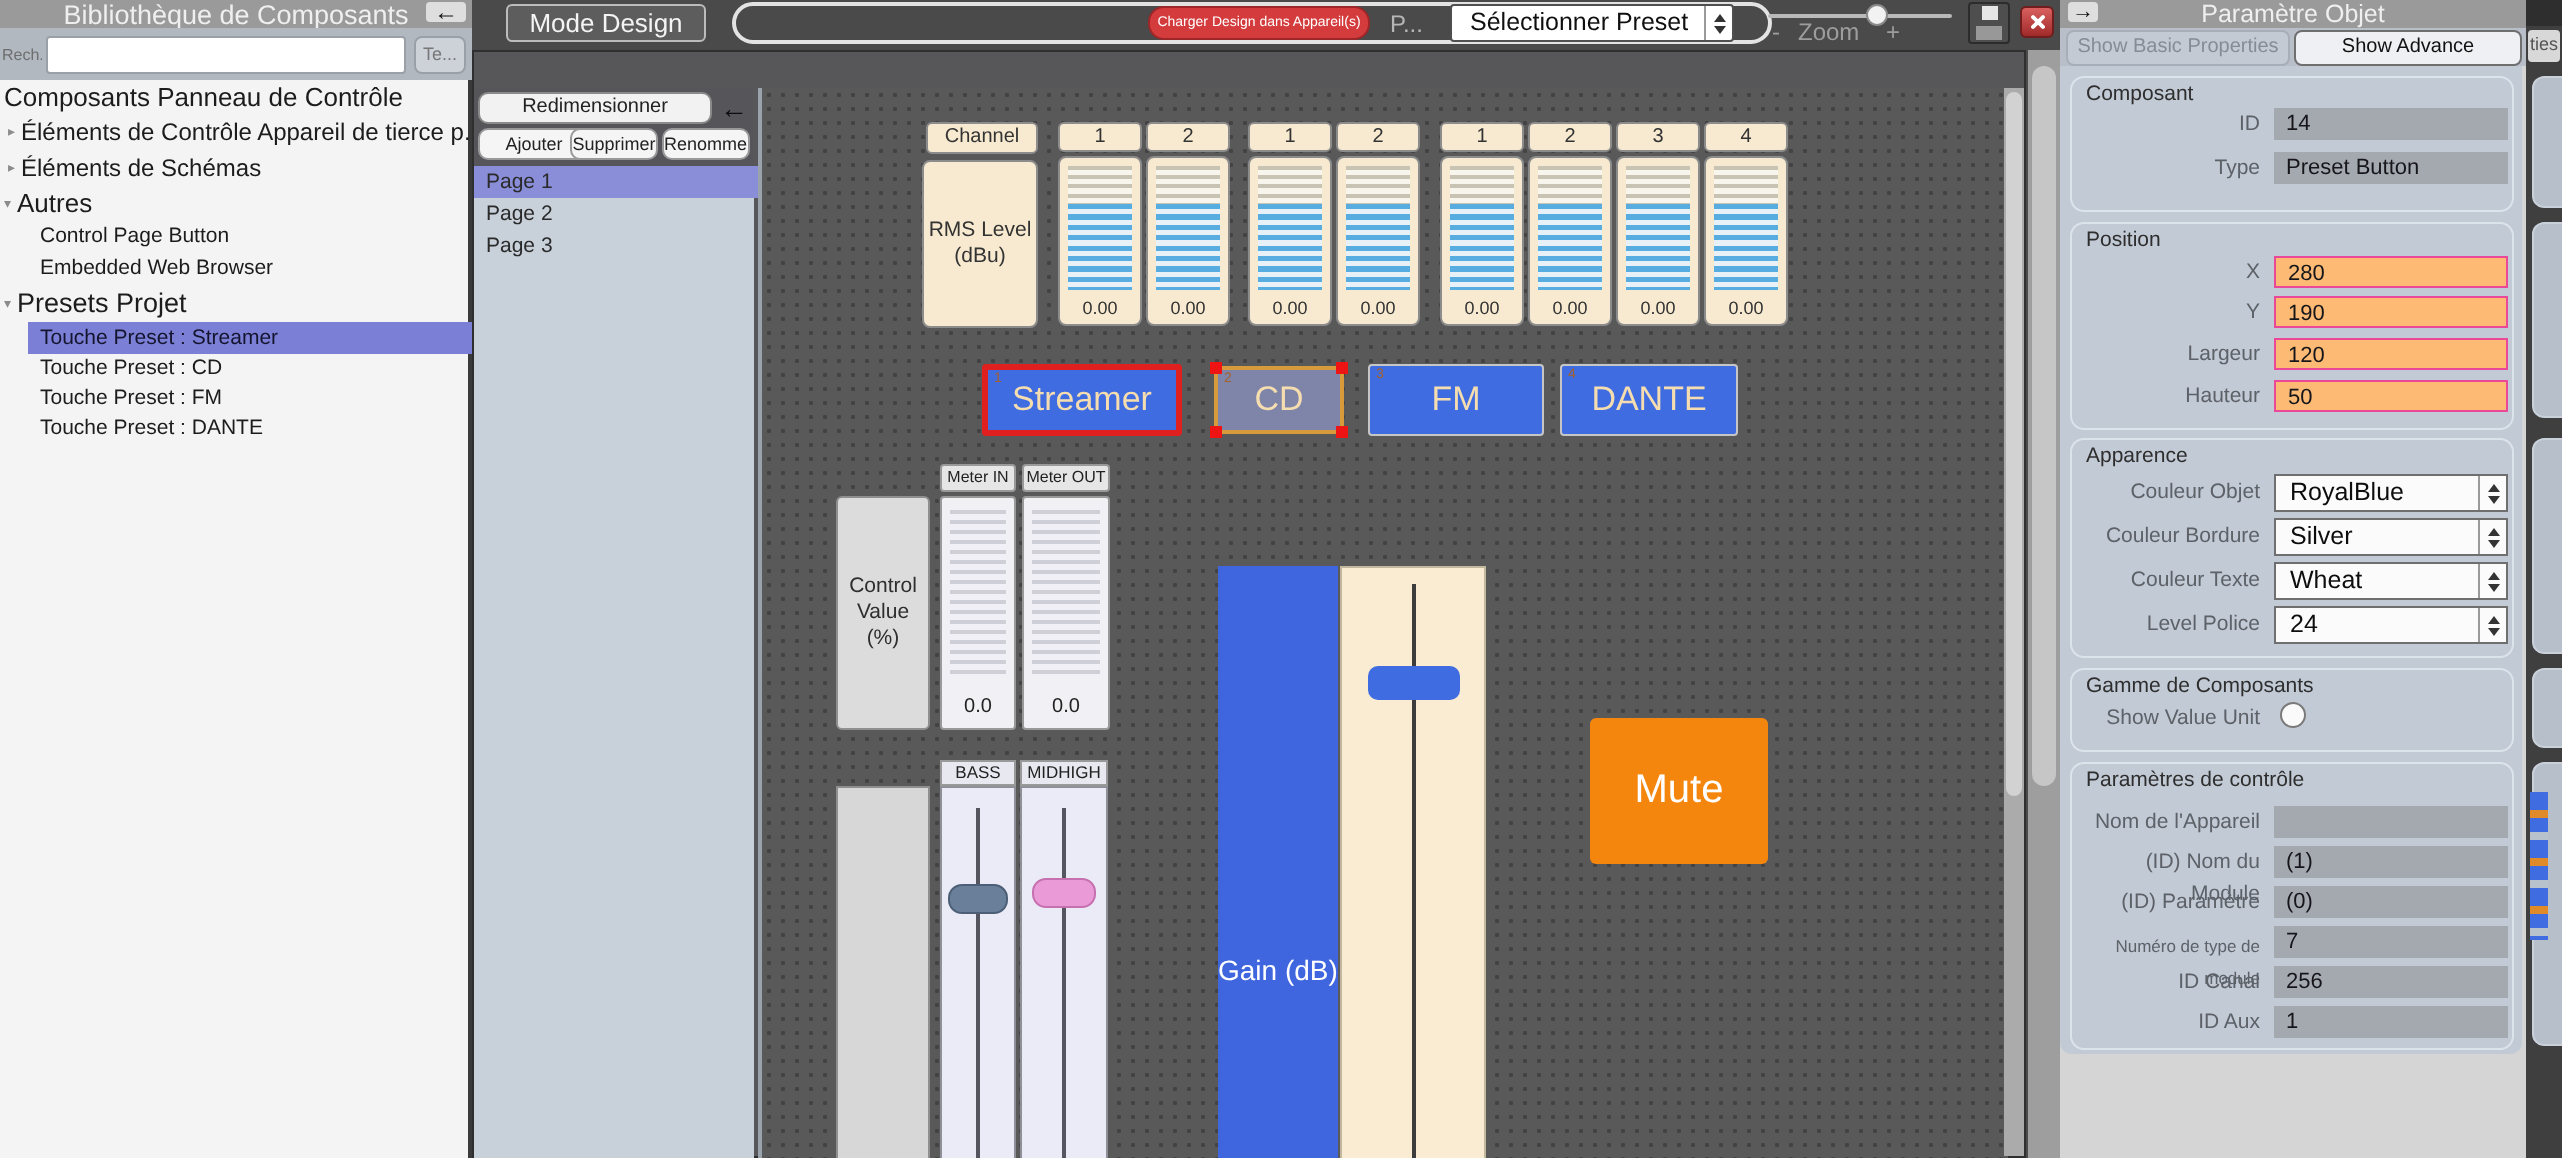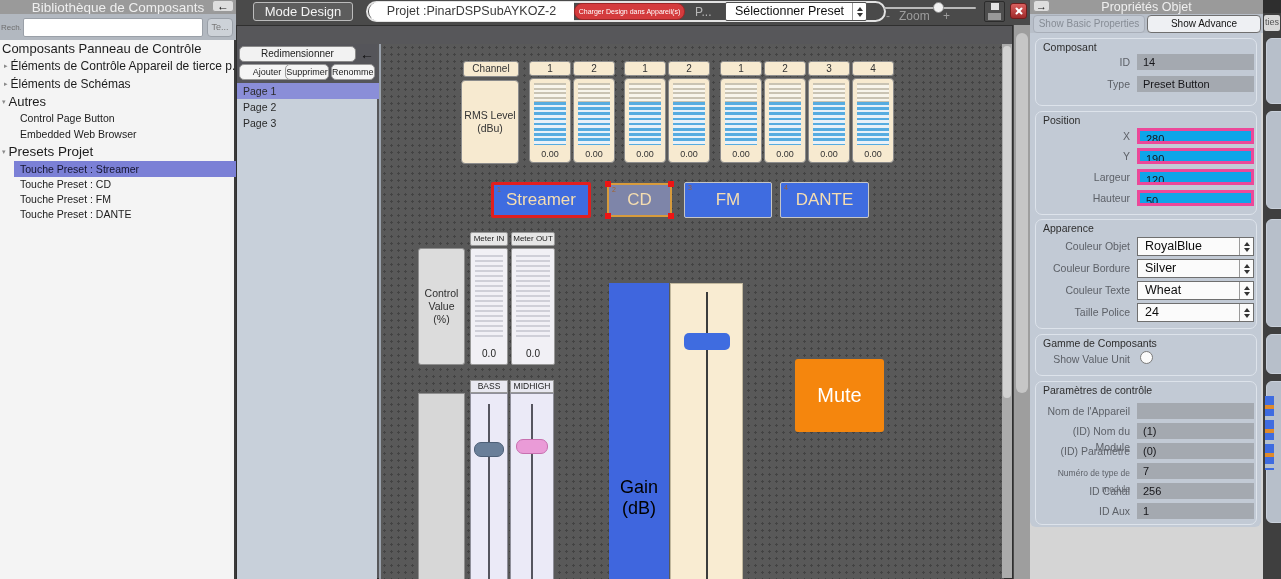--- a/index.html
+++ b/index.html
@@ -111,21 +111,21 @@
   .eq-blank{position:absolute;left:37px;top:349px;width:47px;height:230px;background:#d7d7d7;border:1px solid #8f8f8f}
   .eq-head{position:absolute;top:336px;height:13px;background:#e8e8f0;border:1px solid #999;font-size:8.5px;color:#222;text-align:center;line-height:11px;overflow:hidden}
   .eq-track{position:absolute;top:349px;height:230px;background:#ebeaf7;border:1px solid #8f8f9a}
   .eq-track::before{content:"";position:absolute;left:50%;top:10px;bottom:0;width:2px;margin-left:-1px;background:#55555f}
   .eq-handle{position:absolute;left:50%;transform:translateX(-50%);width:30px;height:15px;border-radius:7px}
   .eq-handle.bass{top:48px;background:#6a7f99;border:1px solid #4d5f77}
   .eq-handle.mid{top:45px;background:#ea9bd7;border:1px solid #c770b0;width:32px}
 
   
   .gain-label{position:absolute;left:228px;top:239px;width:60px;height:297px;background:#3f66de}
-  .gain-label span{position:absolute;left:0;right:0;top:194px;text-align:center;color:#000000;font-size:18px}
+  .gain-label span{position:absolute;left:0;right:0;top:194px;text-align:left;color:#ffffff;font-size:14px}
   .gain-track{position:absolute;left:289px;top:239px;width:73px;height:297px;background:#f9ecd2;border:1px solid #c2b89e}
   .gain-track::before{content:"";position:absolute;left:50%;top:8px;bottom:0;width:2px;margin-left:-1px;background:#3c3c3c}
   .gain-handle{position:absolute;left:50%;transform:translateX(-50%);top:49px;width:46px;height:17px;background:#3f6ce0;border-radius:5px}
 
   
   .mute-btn{position:absolute;left:414px;top:315px;width:89px;height:73px;background:#f5860d;border-radius:3px;
             color:#fff;font-size:20px;display:flex;align-items:center;justify-content:center}
 
   
   .win-scroll{position:absolute;right:0;top:18px;bottom:0;width:10px;background:#ababab}
@@ -142,21 +142,21 @@
   .pr-tab{position:absolute;top:15px;height:18px;border-radius:4px;font-size:10px;line-height:16px;text-align:center;overflow:hidden}
   .pr-tab.basic{left:3px;width:112px;background:#c3cad4;border:1px solid #a8aeb8;color:#868c95}
   .pr-tab.adv{left:117px;width:114px;background:#eef0f3;border:1px solid #6f6f6f;color:#111}
   .pr-body{position:absolute;left:0;top:33px;width:231px;height:494px;background:#c2cad5;border-radius:0 0 6px 6px}
   .pgroup{position:absolute;left:5px;width:222px;border:1px solid #dde3eb;border-radius:7px}
   .pgroup .gtitle{position:absolute;left:7px;top:2px;font-size:10.5px;color:#2e2e2e}
   .prow-label{position:absolute;width:94px;text-align:right;font-size:10.5px;color:#5d6168;line-height:16px}
   .prow-label.tiny{font-size:8.5px}
   .pfield{position:absolute;left:101px;width:117px;height:16px;font-size:11px;color:#16161a;line-height:16px;padding-left:6px;overflow:hidden}
   .pfield.gray{background:#a4a9b0}
-  .pfield.lite{background:#0ea5e9;border:3px solid #ec4899}
+  .pfield.lite{background:#fdba74;border:1px solid #ec4899}
   .pselect{position:absolute;left:101px;width:117px;height:19px;background:#fbfbfb;border:1px solid #6f6f6f;
            font-size:12.5px;color:#0d0d0d;line-height:17px;padding-left:7px}
   .radio{position:absolute;left:104px;width:13px;height:13px;border:1px solid #7a7a7a;border-radius:50%;background:#fafafa}
 
   
   .edge{position:absolute;left:1263px;top:0;width:18px;height:579px;background:#3f3f3f;overflow:hidden}
   .edge .etop{position:absolute;left:0;top:0;width:18px;height:13px;background:#2e2e2e}
   .edge .etab{position:absolute;left:1px;top:15px;width:16px;height:16px;background:#d8d8d8;border-radius:2px;font-size:9px;color:#555;line-height:15px;padding-left:1px;overflow:hidden}
   .edge .efrag{position:absolute;left:3px;width:24px;border:1px solid #c9d0da;border-radius:6px;background:#b7bfca}
   .edge .ecolor{position:absolute;left:2px;top:396px;width:9px;height:74px;
@@ -187,21 +187,20 @@
     <div class="trow" style="top:178px;font-size:10.5px;padding-left:20px"><span>Touche Preset : CD</span></div>
     <div class="trow" style="top:193px;font-size:10.5px;padding-left:20px"><span>Touche Preset : FM</span></div>
     <div class="trow" style="top:208px;font-size:10.5px;padding-left:20px"><span>Touche Preset : DANTE</span></div>
   </aside>
 
   <div class="main">
 
     <div class="topbar">
       <div class="mode-btn">Mode Design</div>
       <div class="pill"></div>
-      <div class="proj-fill">Projet :PinarDSPSubAYKOZ-2</div>
       <div class="load-btn">Charger Design dans Appareil(s)</div>
       <div class="p-abbrev">P...</div>
       <div class="preset-select">
         <span>Sélectionner Preset</span>
         <span class="spin">
             <i class="up"></i>
             <i class="dn"></i>
           </span>
       </div>
       <div class="zoom-line"></div>
@@ -356,21 +355,21 @@
           <div class="thumb"></div>
         </div>
     </div>
 
     <div class="outer-scroll">
         <div class="thumb"></div>
       </div>
   </div>
 
   <section class="props">
-    <div class="pr-title">Propriétés Objet</div>
+    <div class="pr-title">Paramètre Objet</div>
     <div class="pr-arrowbtn"><span>→</span></div>
     <div class="pr-tabs-bg"></div>
     <div class="pr-tab basic">Show Basic Properties</div>
     <div class="pr-tab adv">Show Advance Properties</div>
     <div class="pr-body"></div>
 
     <div class="pgroup" style="top:38px;height:68px">
       <span class="gtitle">Composant</span>
       <span class="prow-label" style="top:15px">ID</span>
       <div class="pfield gray" style="top:15px">14</div>
@@ -400,21 +399,21 @@
       <span class="prow-label" style="top:40px">Couleur Bordure</span>
       <div class="pselect" style="top:39px"><span>Silver</span><span class="spin">
             <i class="up"></i>
             <i class="dn"></i>
           </span></div>
       <span class="prow-label" style="top:62px">Couleur Texte</span>
       <div class="pselect" style="top:61px"><span>Wheat</span><span class="spin">
             <i class="up"></i>
             <i class="dn"></i>
           </span></div>
-      <span class="prow-label" style="top:84px">Taille Police</span>
+      <span class="prow-label" style="top:84px">Level Police</span>
       <div class="pselect" style="top:83px"><span>24</span><span class="spin">
             <i class="up"></i>
             <i class="dn"></i>
           </span></div>
     </div>
 
     <div class="pgroup" style="top:334px;height:42px">
       <span class="gtitle">Gamme de Composants</span>
       <span class="prow-label" style="top:16px">Show Value Unit</span>
       <span class="radio" style="top:16px"></span>

